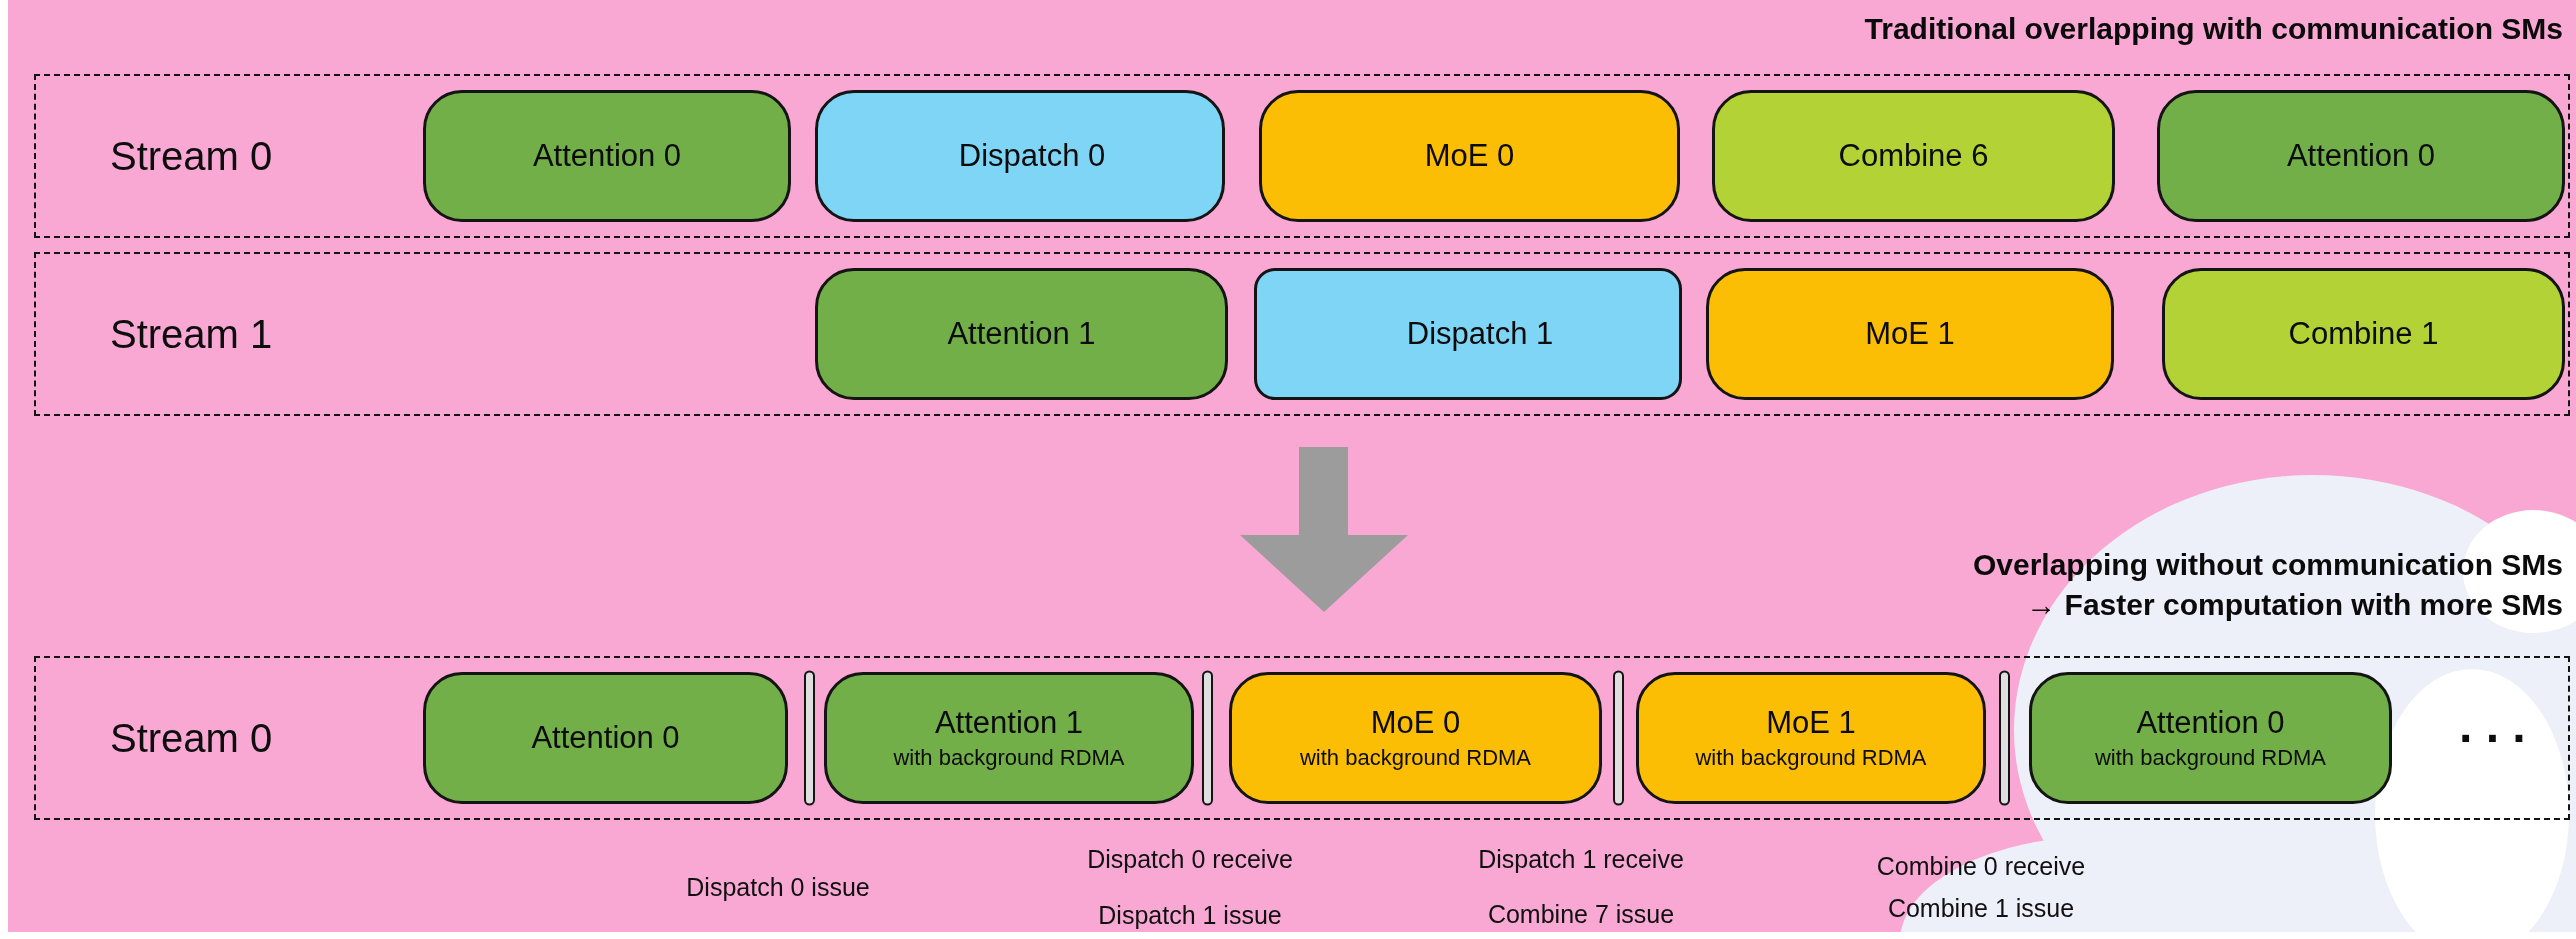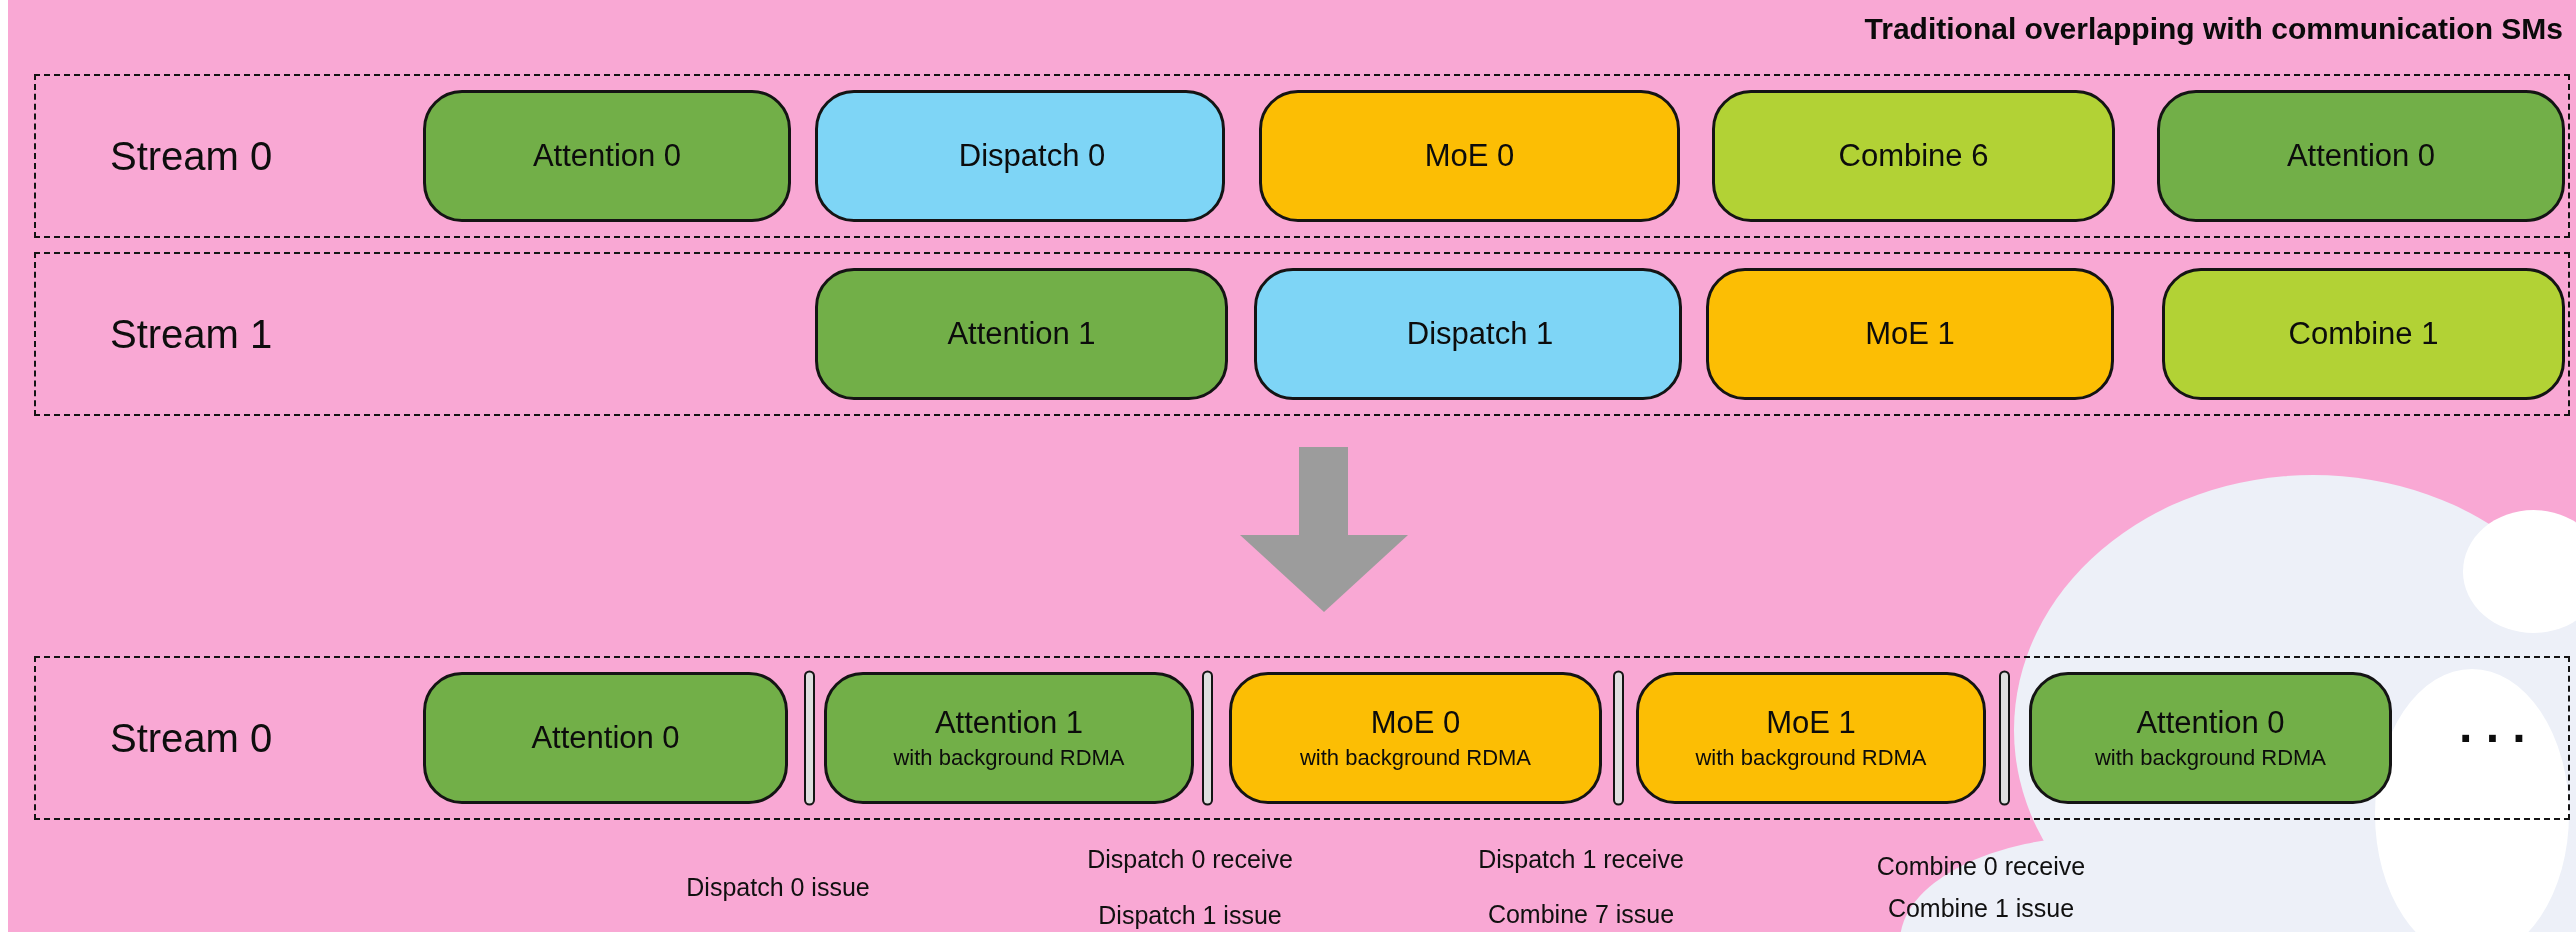--- a/index.html
+++ b/index.html
@@ -112,36 +112,40 @@
     <div class="block c-green" style="left:2121px;width:408px;">
         <span class="main">Attention 0</span>
       </div>
   </div>
 
   <div class="stream-box box-s1">
     <div class="stream-label">Stream 1</div>
     <div class="block c-green" style="left:779px;width:413px;">
         <span class="main">Attention 1</span>
       </div>
-    <div class="block c-blue" style="left:1218px;width:428px;">
+    <div class="block c-blue" style="left:1218px;width:428px;border-radius:21px;">
         <span class="main">Dispatch 1</span>
       </div>
     <div class="block c-orange" style="left:1670px;width:408px;">
         <span class="main">MoE 1</span>
       </div>
     <div class="block c-lime" style="left:2126px;width:403px;">
         <span class="main">Combine 1</span>
       </div>
   </div>
 
   <div class="arrow">
     <div class="stem"></div>
     <div class="head"></div>
   </div>
 
+  <div class="title title-mid">
+    <div>Overlapping without communication SMs</div>
+    <div>→ Faster computation with more SMs</div>
+  </div>
 
   <div class="stream-box box-s0b">
     <div class="stream-label">Stream 0</div>
 
     <div class="block c-green" style="left:387px;width:365px;">
       <span class="main">Attention 0</span>
 
     </div>
     <div class="sep" style="left:768px;"></div>
 

